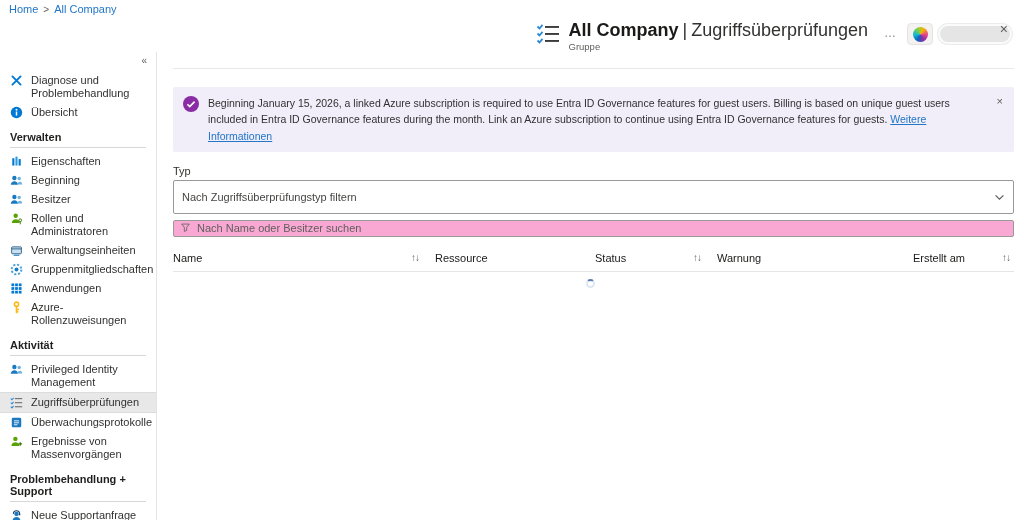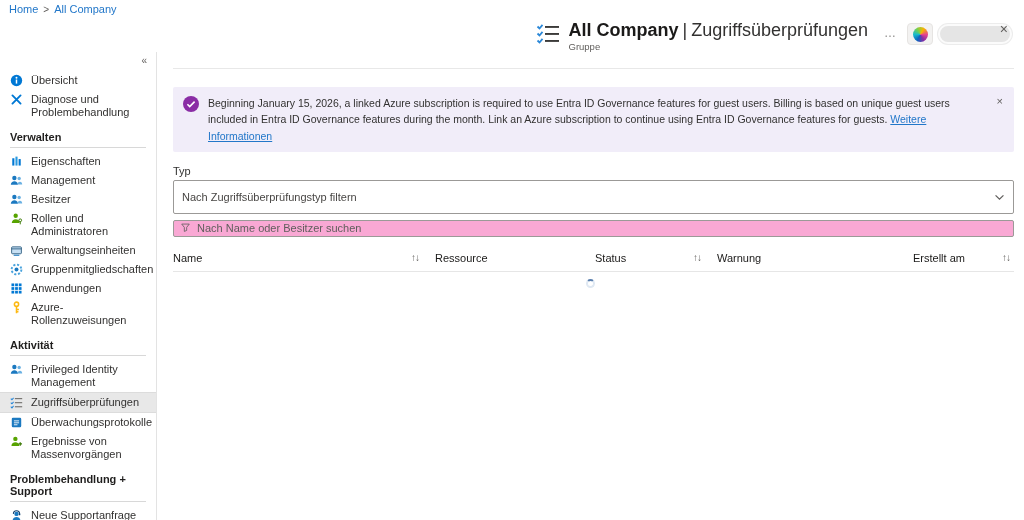--- a/index.html
+++ b/index.html
@@ -111,35 +111,35 @@
 
 <div class="body-row">
 
   <div class="sidebar">
     <span class="collapse-btn">«</span>
     <div class="nav">
 
       <div class="nav-item">
         <span class="nav-ic">
           <svg width="13" height="13" viewBox="0 0 16 16">
+              <path d="M3 3l10 10M13 3L3 13" stroke="#0078d4" stroke-width="2.3" stroke-linecap="round"></path>
+            </svg>
+        </span>
+        <span class="nav-label">Diagnose und Problembehandlung</span>
+      </div>
+
+      <div class="nav-item">
+        <span class="nav-ic">
+          <svg width="13" height="13" viewBox="0 0 16 16">
               <circle cx="8" cy="8" r="7" fill="#0078d4"></circle>
               <circle cx="8" cy="4.7" r="1.2" fill="#fff"></circle>
               <rect x="7.1" y="6.8" width="1.8" height="5" fill="#fff"></rect>
             </svg>
         </span>
         <span class="nav-label">Übersicht</span>
-      </div>
-
-      <div class="nav-item">
-        <span class="nav-ic">
-          <svg width="13" height="13" viewBox="0 0 16 16">
-              <path d="M3 3l10 10M13 3L3 13" stroke="#0078d4" stroke-width="2.3" stroke-linecap="round"></path>
-            </svg>
-        </span>
-        <span class="nav-label">Diagnose und Problembehandlung</span>
       </div>
 
       <div class="section-hdr">Verwalten</div>
       <div class="section-divider"></div>
 
       <div class="nav-item">
         <span class="nav-ic">
           <svg width="13" height="13" viewBox="0 0 16 16">
               <rect x="2.8" y="4" width="2.6" height="9" fill="#0078d4"></rect>
               <rect x="6.7" y="2" width="2.6" height="11" fill="#2b9be0"></rect>
@@ -151,21 +151,21 @@
 
       <div class="nav-item">
         <span class="nav-ic">
           <svg width="13" height="13" viewBox="0 0 16 16">
               <circle cx="5.4" cy="5" r="2.7" fill="#1b79c0"></circle>
               <path d="M1 13.2c0-2.7 2-4.3 4.4-4.3s4.4 1.6 4.4 4.3z" fill="#1b79c0"></path>
               <circle cx="11.3" cy="5.6" r="2.1" fill="#6cb2e3"></circle>
               <path d="M9 12.8c.3-2.1 1.6-3.3 3.3-3.3 1.6 0 2.7 1.3 2.7 3.3z" fill="#6cb2e3"></path>
             </svg>
         </span>
-        <span class="nav-label">Management</span>
+        <span class="nav-label">Beginning</span>
       </div>
 
       <div class="nav-item">
         <span class="nav-ic">
           <svg width="13" height="13" viewBox="0 0 16 16">
               <circle cx="5.4" cy="5" r="2.7" fill="#1b79c0"></circle>
               <path d="M1 13.2c0-2.7 2-4.3 4.4-4.3s4.4 1.6 4.4 4.3z" fill="#1b79c0"></path>
               <circle cx="11.3" cy="5.6" r="2.1" fill="#6cb2e3"></circle>
               <path d="M9 12.8c.3-2.1 1.6-3.3 3.3-3.3 1.6 0 2.7 1.3 2.7 3.3z" fill="#6cb2e3"></path>
             </svg>

